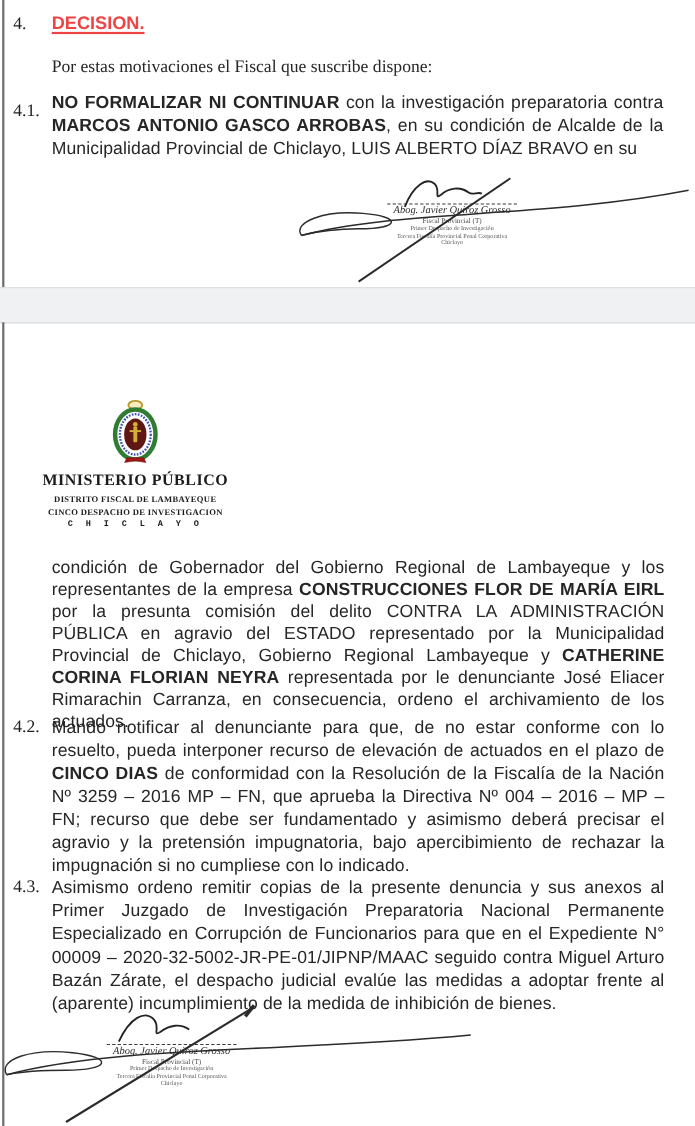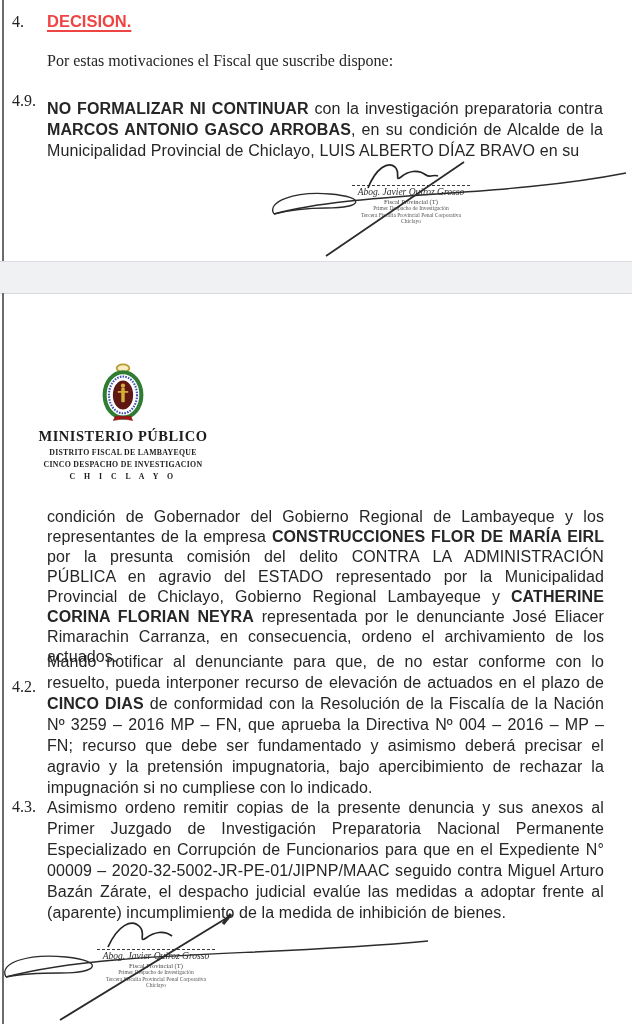--- a/index.html
+++ b/index.html
@@ -12,21 +12,21 @@
   .num{font-family:"Liberation Serif",serif;font-size:16px;color:#222;}
   .para{font-size:16px;line-height:21px;text-align:justify;color:#262626;letter-spacing:0.1px;}
   .para .b{font-weight:bold;}
   .sec-title{font-size:16.5px;font-weight:bold;text-decoration:underline;text-decoration-thickness:1.6px;text-underline-offset:3px;color:#ef4444;}
   .intro{font-size:16px;color:#262626;}
   .sep-band{position:absolute;left:0;width:632px;background:#f0f1f3;border-top:1px solid #dcdde0;border-bottom:1px solid #d8d9dc;}
   
   .letterhead{text-align:center;font-family:"Liberation Serif",serif;color:#1c1c1c;}
   .lh-institution{font-size:14.5px;font-weight:bold;letter-spacing:0.5px;margin-top:3px;}
   .lh-line{font-size:7.8px;font-weight:bold;letter-spacing:0.3px;margin-top:3px;}
-  .lh-city{font-size:7.8px;font-weight:bold;letter-spacing:3.5px;margin-top:3px;}
+  .lh-city{font-size:7.8px;font-weight:bold;letter-spacing:3.5px;margin-top:3px;font-family:Liberation Mono, monospace;}
   
   .sig{position:absolute;}
   .sig svg{position:absolute;left:0;top:0;pointer-events:none;}
   .sig-text{position:absolute;text-align:center;font-family:"Liberation Serif",serif;}
   .sig-dash{border-top:1.6px dashed #3a3a3a;width:118px;margin:0 auto 1px auto;}
   .sig-name{font-style:italic;font-size:9.5px;color:#2e2e2e;white-space:nowrap;}
   .sig-role{font-size:6.5px;color:#474747;margin-top:0.5px;}
   .sig-sub{font-size:5.5px;color:#555;margin-top:0.5px;white-space:nowrap;}
 </style>
 </head>
@@ -35,22 +35,22 @@
 <div class="frame">
 
   <div>
     <div class="page-edge" style="top:0;height:261px;"></div>
 
     <div class="abs num" style="left:12px;top:13px;">4.</div>
     <div class="abs sec-title" style="left:47px;top:12px;">DECISION.</div>
 
     <div class="abs intro" style="left:47px;top:52px;font-family:Liberation Serif, serif;">Por estas motivaciones el Fiscal que suscribe dispone:</div>
 
-    <div class="abs num" style="left:12px;top:92px;">4.9.</div>
-    <div class="abs para" style="left:47px;top:98px;width:556px;"><span class="b">NO FORMALIZAR NI CONTINUAR</span><span> con la investigación preparatoria contra </span><span class="b">MARCOS ANTONIO GASCO ARROBAS</span><span>, en su condición de Alcalde de la Municipalidad Provincial de Chiclayo, LUIS ALBERTO DÍAZ BRAVO  en su</span></div>
+    <div class="abs num" style="left:12px;top:92px;">4.1.</div>
+    <div class="abs para" style="left:47px;top:83px;width:556px;"><span class="b">NO FORMALIZAR NI CONTINUAR</span><span> con la investigación preparatoria contra </span><span class="b">MARCOS ANTONIO GASCO ARROBAS</span><span>, en su condición de Alcalde de la Municipalidad Provincial de Chiclayo, LUIS ALBERTO DÍAZ BRAVO  en su</span></div>
 
     <div class="sig" style="left:268px;top:158px;width:364px;height:103px;">
       <div class="sig-text" style="left:80px;top:27px;width:126px;">
         <div class="sig-dash"></div>
         <div class="sig-name">Abog. Javier Quiroz Grosso</div>
         <div class="sig-role">Fiscal Provincial (T)</div>
         <div class="sig-sub">Primer Despacho de Investigación</div>
         <div class="sig-sub">Tercera Fiscalía Provincial Penal Corporativa</div>
         <div class="sig-sub">Chiclayo</div>
       </div>
@@ -80,21 +80,21 @@
         <path d="M15 55 L31 55 L33 59.5 L23 57.8 L13 59.5 Z" fill="#a31515" stroke="#7c0f0f" stroke-width="0.5"></path>
       </svg>
       <div class="lh-institution">MINISTERIO PÚBLICO</div>
       <div class="lh-line">DISTRITO FISCAL DE LAMBAYEQUE</div>
       <div class="lh-line">CINCO DESPACHO DE INVESTIGACION</div>
       <div class="lh-city">C H I C L A Y O</div>
     </div>
 
     <div class="abs para" style="left:47px;top:507px;width:557px;line-height:20px;"><span>condición de Gobernador del Gobierno Regional de Lambayeque y los representantes de la empresa </span><span class="b">CONSTRUCCIONES FLOR DE MARÍA EIRL</span><span> por la presunta comisión del delito CONTRA LA ADMINISTRACIÓN PÚBLICA en agravio del ESTADO representado por la Municipalidad Provincial de Chiclayo, Gobierno Regional Lambayeque y </span><span class="b">CATHERINE CORINA FLORIAN NEYRA</span><span> representada por le denunciante José Eliacer Rimarachin Carranza, en consecuencia, ordeno el archivamiento de los actuados.</span></div>
 
-    <div class="abs num" style="left:12px;top:652px;margin-top:26px;">4.2.</div>
+    <div class="abs num" style="left:12px;top:652px;">4.2.</div>
     <div class="abs para" style="left:47px;top:651px;width:557px;"><span>Mando notificar al denunciante para que, de no estar conforme con lo resuelto, pueda interponer recurso de elevación de actuados en el plazo de </span><span class="b">CINCO DIAS</span><span> de conformidad con la Resolución de la Fiscalía de la Nación Nº 3259 – 2016 MP – FN, que aprueba la Directiva Nº 004 – 2016 – MP – FN; recurso que debe ser fundamentado y asimismo deberá precisar el agravio y la pretensión impugnatoria, bajo apercibimiento de rechazar la impugnación si no cumpliese con lo indicado.</span></div>
 
     <div class="abs num" style="left:12px;top:798px;">4.3.</div>
     <div class="abs para" style="left:47px;top:797px;width:557px;"><span>Asimismo ordeno remitir copias de la presente denuncia y sus anexos al Primer Juzgado de Investigación Preparatoria Nacional Permanente Especializado en Corrupción de Funcionarios para que en el Expediente N° 00009 – 2020-32-5002-JR-PE-01/JIPNP/MAAC seguido contra Miguel Arturo Bazán Zárate, el despacho judicial evalúe las medidas a adoptar frente al (aparente) incumplimiento de la medida de inhibición de bienes.</span></div>
 
     <div class="sig" style="left:0px;top:903px;width:450px;height:121px;">
       <div class="sig-text" style="left:78px;top:46px;width:156px;">
         <div class="sig-dash"></div>
         <div class="sig-name">Abog. Javier Quiroz Grosso</div>
         <div class="sig-role">Fiscal Provincial (T)</div>

